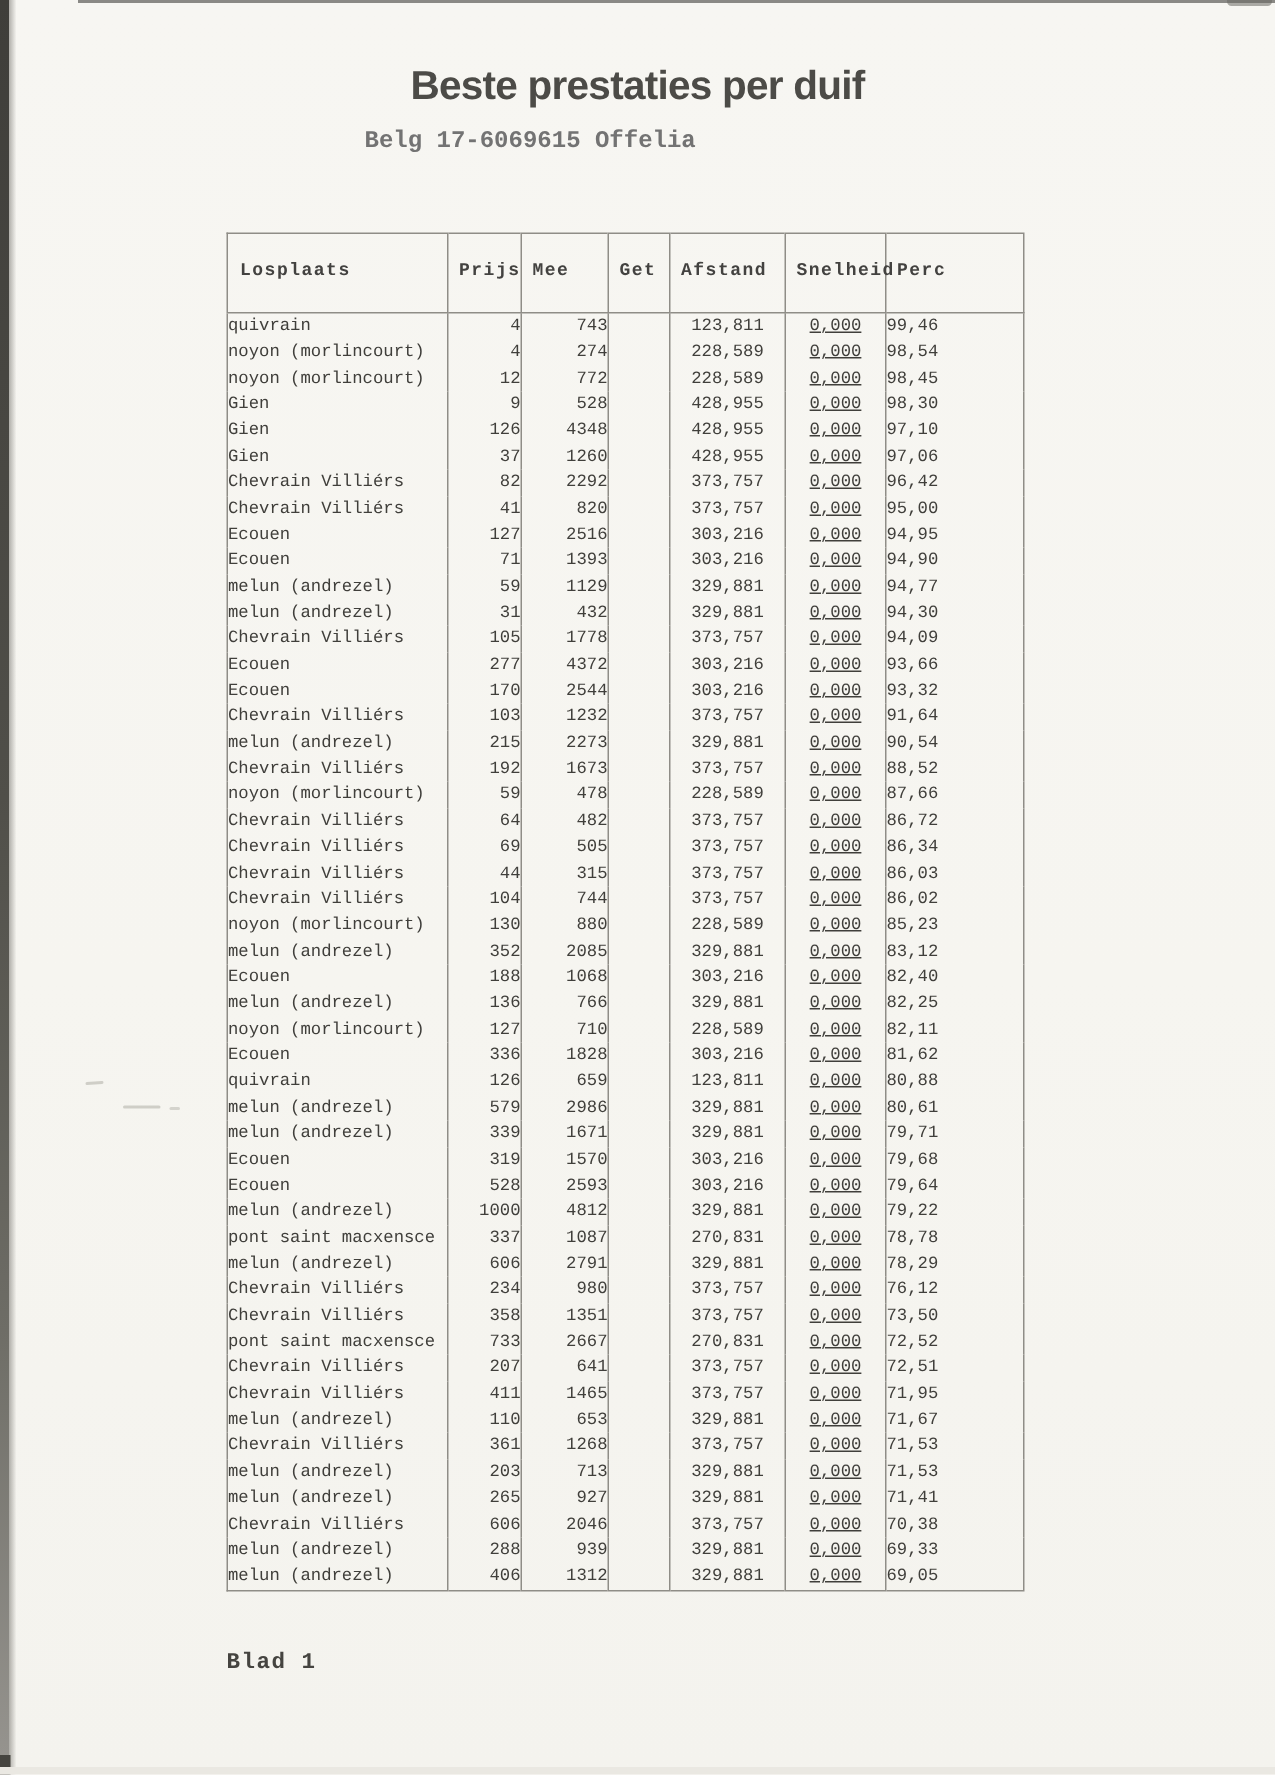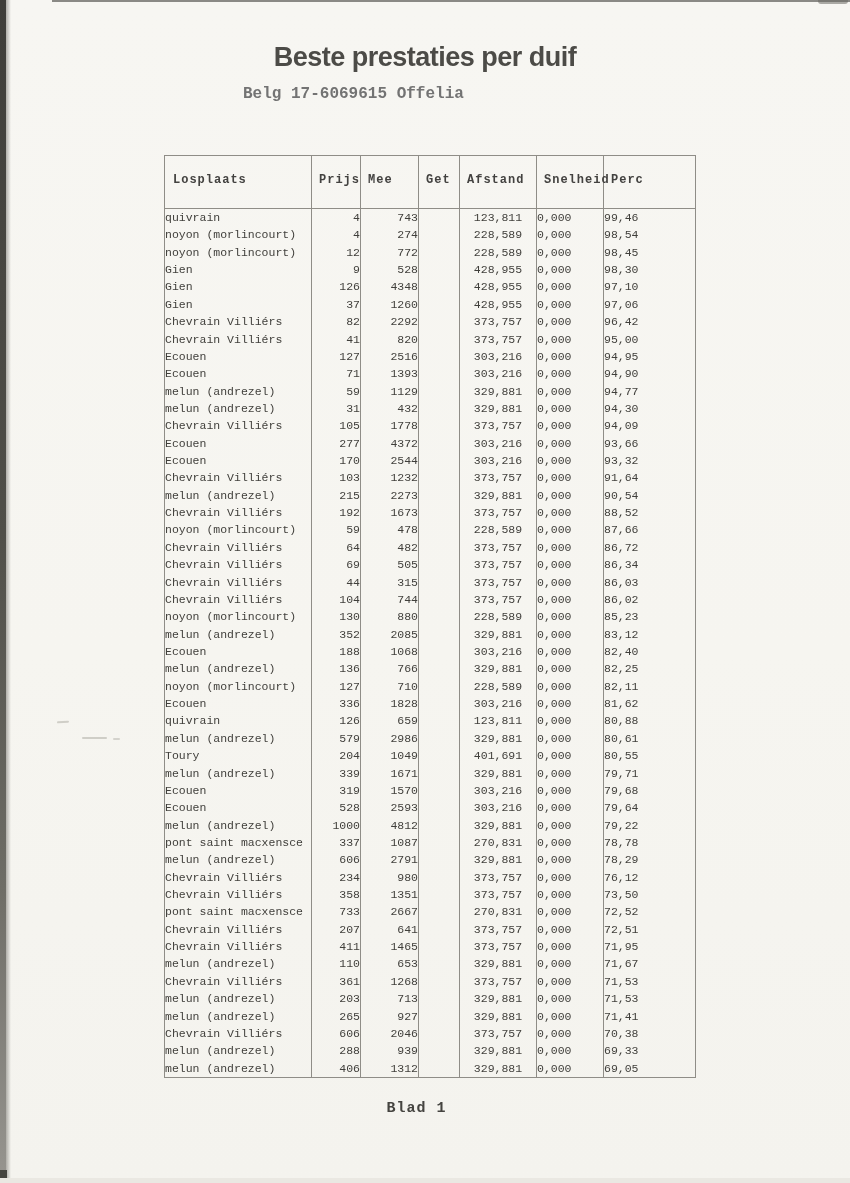--- a/index.html
+++ b/index.html
@@ -58,21 +58,20 @@
     font-weight: bold; font-size: 16px;
     color: #737373;
   }
   table.report {
     position: absolute; top: 155px; left: 151px;
     width: 531px;
     border-collapse: collapse; table-layout: fixed;
     font-family: "Liberation Mono", monospace;
     font-size: 11.5px; color: #403f3b;
     border: 1px solid #8f8d87;
-    margin-left: 13px;
   }
   table.report th, table.report td {
     border-right: 1px solid #8f8d87;
     white-space: nowrap; overflow: visible;
   }
   table.report thead th {
     border-bottom: 1px solid #8f8d87;
     height: 47px;
     font-weight: bold; font-size: 12px; letter-spacing: 1px;
     text-align: left; vertical-align: middle;
@@ -82,25 +81,24 @@
   table.report thead th.h0 { padding-left: 8px; }
   table.report tbody td {
     height: 17.36px; line-height: 17.36px;
     padding: 0;
   }
   td.c0 { text-align: left;  padding-left: 8px; }
   td.c1 { text-align: right; padding-right: 7px; }
   td.c2 { text-align: right; padding-right: 5px; }
   td.c3 { }
   td.c4 { text-align: center; padding-right: 7px; }
-  td.c5 { text-align: left; padding-right: 6px; }
+  td.c5 { text-align: center; padding-right: 6px; text-decoration: underline; }
   td.c6 { text-align: left; padding-right: 24px; }
   .footer {
     position: absolute; top: 1100px; left: 151px; width: 531px;
-    text-align: center;
     font-family: "Liberation Mono", monospace;
     font-weight: bold; font-size: 15px; letter-spacing: 1px;
     color: #454440;
   }
 </style>
 </head>
 <body>
 
 <div class="paper"></div>
 
@@ -412,29 +410,20 @@
       <tr>
         <td class="c0">melun (andrezel)</td>
         <td class="c1">579</td>
         <td class="c2">2986</td>
         <td class="c3"></td>
         <td class="c4">329,881</td>
         <td class="c5">0,000</td>
         <td class="c6">80,61</td>
       </tr>
       <tr>
-        <td class="c0">Toury</td>
-        <td class="c1">204</td>
-        <td class="c2">1049</td>
-        <td class="c3"></td>
-        <td class="c4">401,691</td>
-        <td class="c5">0,000</td>
-        <td class="c6">80,55</td>
-      </tr>
-      <tr>
         <td class="c0">melun (andrezel)</td>
         <td class="c1">339</td>
         <td class="c2">1671</td>
         <td class="c3"></td>
         <td class="c4">329,881</td>
         <td class="c5">0,000</td>
         <td class="c6">79,71</td>
       </tr>
       <tr>
         <td class="c0">Ecouen</td>

